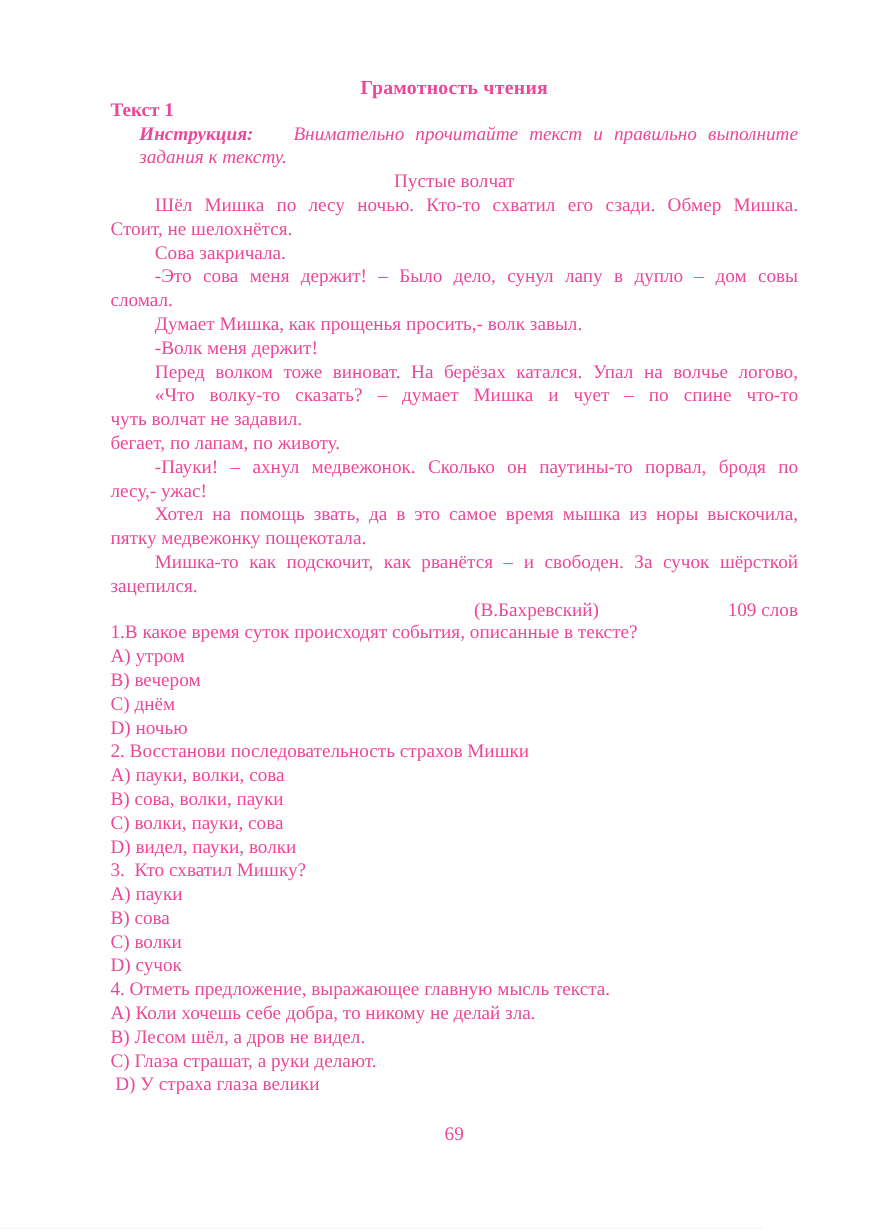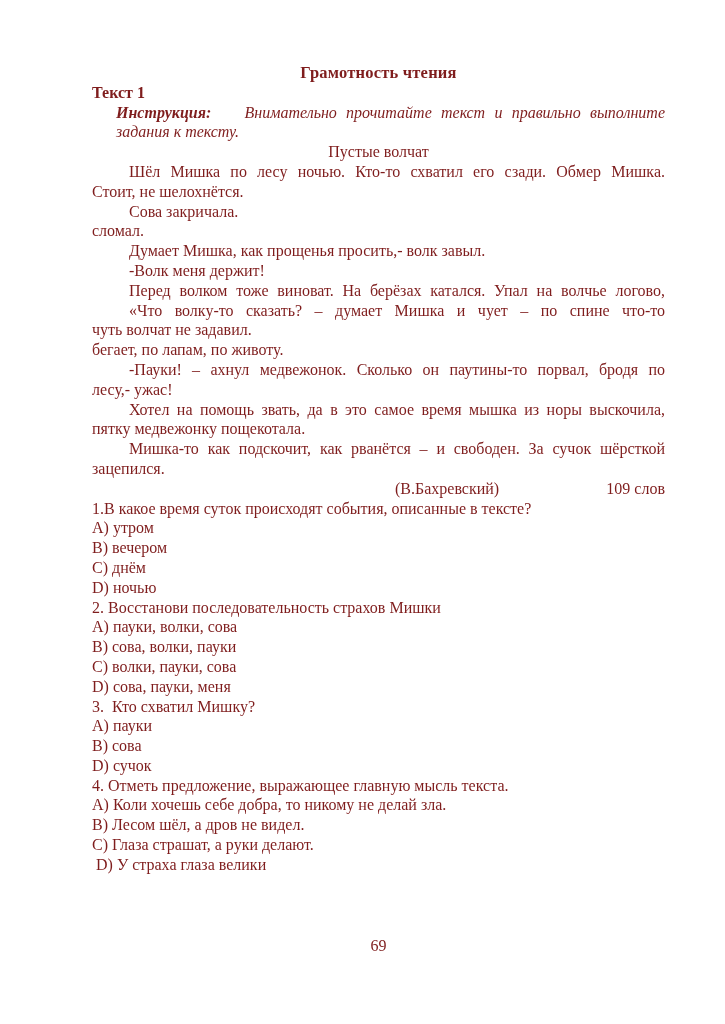--- a/index.html
+++ b/index.html
@@ -6,21 +6,21 @@
   .sheet {
     position:relative;
     width:725px; height:1024px;
     margin:0 auto;
     background:#ffffff;
     box-sizing:border-box;
     padding:63px 60px 0 92px;
     font-family:"Liberation Serif","DejaVu Serif",serif;
     font-size:16px;
     line-height:19.8px;
-    color:#7f1d1d;
+    color:#ec4899;
     overflow:hidden;
   }
   .line { min-height:19.8px; }
   .just { text-align:justify; text-align-last:justify; }
   .first { text-indent:37px; }
   .center { text-align:center; }
   .b { font-weight:bold; }
   .i { font-style:italic;margin-left:24px; }
   .title { font-size:16.5px; letter-spacing:0.2px; }
   .attr-row { display:flex; }
@@ -44,20 +44,21 @@
 
   <div class="line just"><span class="b i">Инструкция:</span><span class="i"> Внимательно прочитайте текст и правильно выполните</span></div>
   <div class="line i">задания к тексту.</div>
 
   <div class="line center">Пустые волчат</div>
 
   <div id="story">
       <div class="line first just">Шёл Мишка по лесу ночью. Кто-то схватил его сзади. Обмер Мишка.</div>
       <div class="line">Стоит, не шелохнётся.</div>
       <div class="line first">Сова закричала.</div>
+      <div class="line first just">-Это сова меня держит! – Было дело, сунул лапу в дупло – дом совы</div>
       <div class="line">сломал.</div>
       <div class="line first">Думает Мишка, как прощенья просить,- волк завыл.</div>
       <div class="line first">-Волк меня держит!</div>
       <div class="line first just">Перед волком тоже виноват. На берёзах катался. Упал на волчье логово,</div>
       <div class="line first just">«Что волку-то сказать? – думает Мишка и чует – по спине что-то</div>
       <div class="line">чуть волчат не задавил.</div>
       <div class="line">бегает, по лапам, по животу.</div>
       <div class="line first just">-Пауки! – ахнул медвежонок. Сколько он паутины-то порвал, бродя по</div>
       <div class="line">лесу,- ужас!</div>
       <div class="line first just">Хотел на помощь звать, да в это самое время мышка из норы выскочила,</div>
@@ -74,24 +75,25 @@
   <div id="questions">
       <div class="line qline">1.В какое время суток происходят события, описанные в тексте?</div>
       <div class="line qline">A) утром</div>
       <div class="line qline">B) вечером</div>
       <div class="line qline">C) днём</div>
       <div class="line qline">D) ночью</div>
       <div class="line qline">2. Восстанови последовательность страхов Мишки</div>
       <div class="line qline">A) пауки, волки, сова</div>
       <div class="line qline">B) сова, волки, пауки</div>
       <div class="line qline">C) волки, пауки, сова</div>
-      <div class="line qline">D) сова, пауки, меня</div>
+      <div class="line qline">D) видел, пауки, волки</div>
       <div class="line qline">3.  Кто схватил Мишку?</div>
       <div class="line qline">A) пауки</div>
       <div class="line qline">B) сова</div>
+      <div class="line qline">C) волки</div>
       <div class="line qline">D) сучок</div>
       <div class="line qline">4. Отметь предложение, выражающее главную мысль текста.</div>
       <div class="line qline">A) Коли хочешь себе добра, то никому не делай зла.</div>
       <div class="line qline">B) Лесом шёл, а дров не видел.</div>
       <div class="line qline">C) Глаза страшат, а руки делают.</div>
       <div class="line qline"> D) У страха глаза велики</div>
     </div>
 
   <div class="footer">69</div>
 

